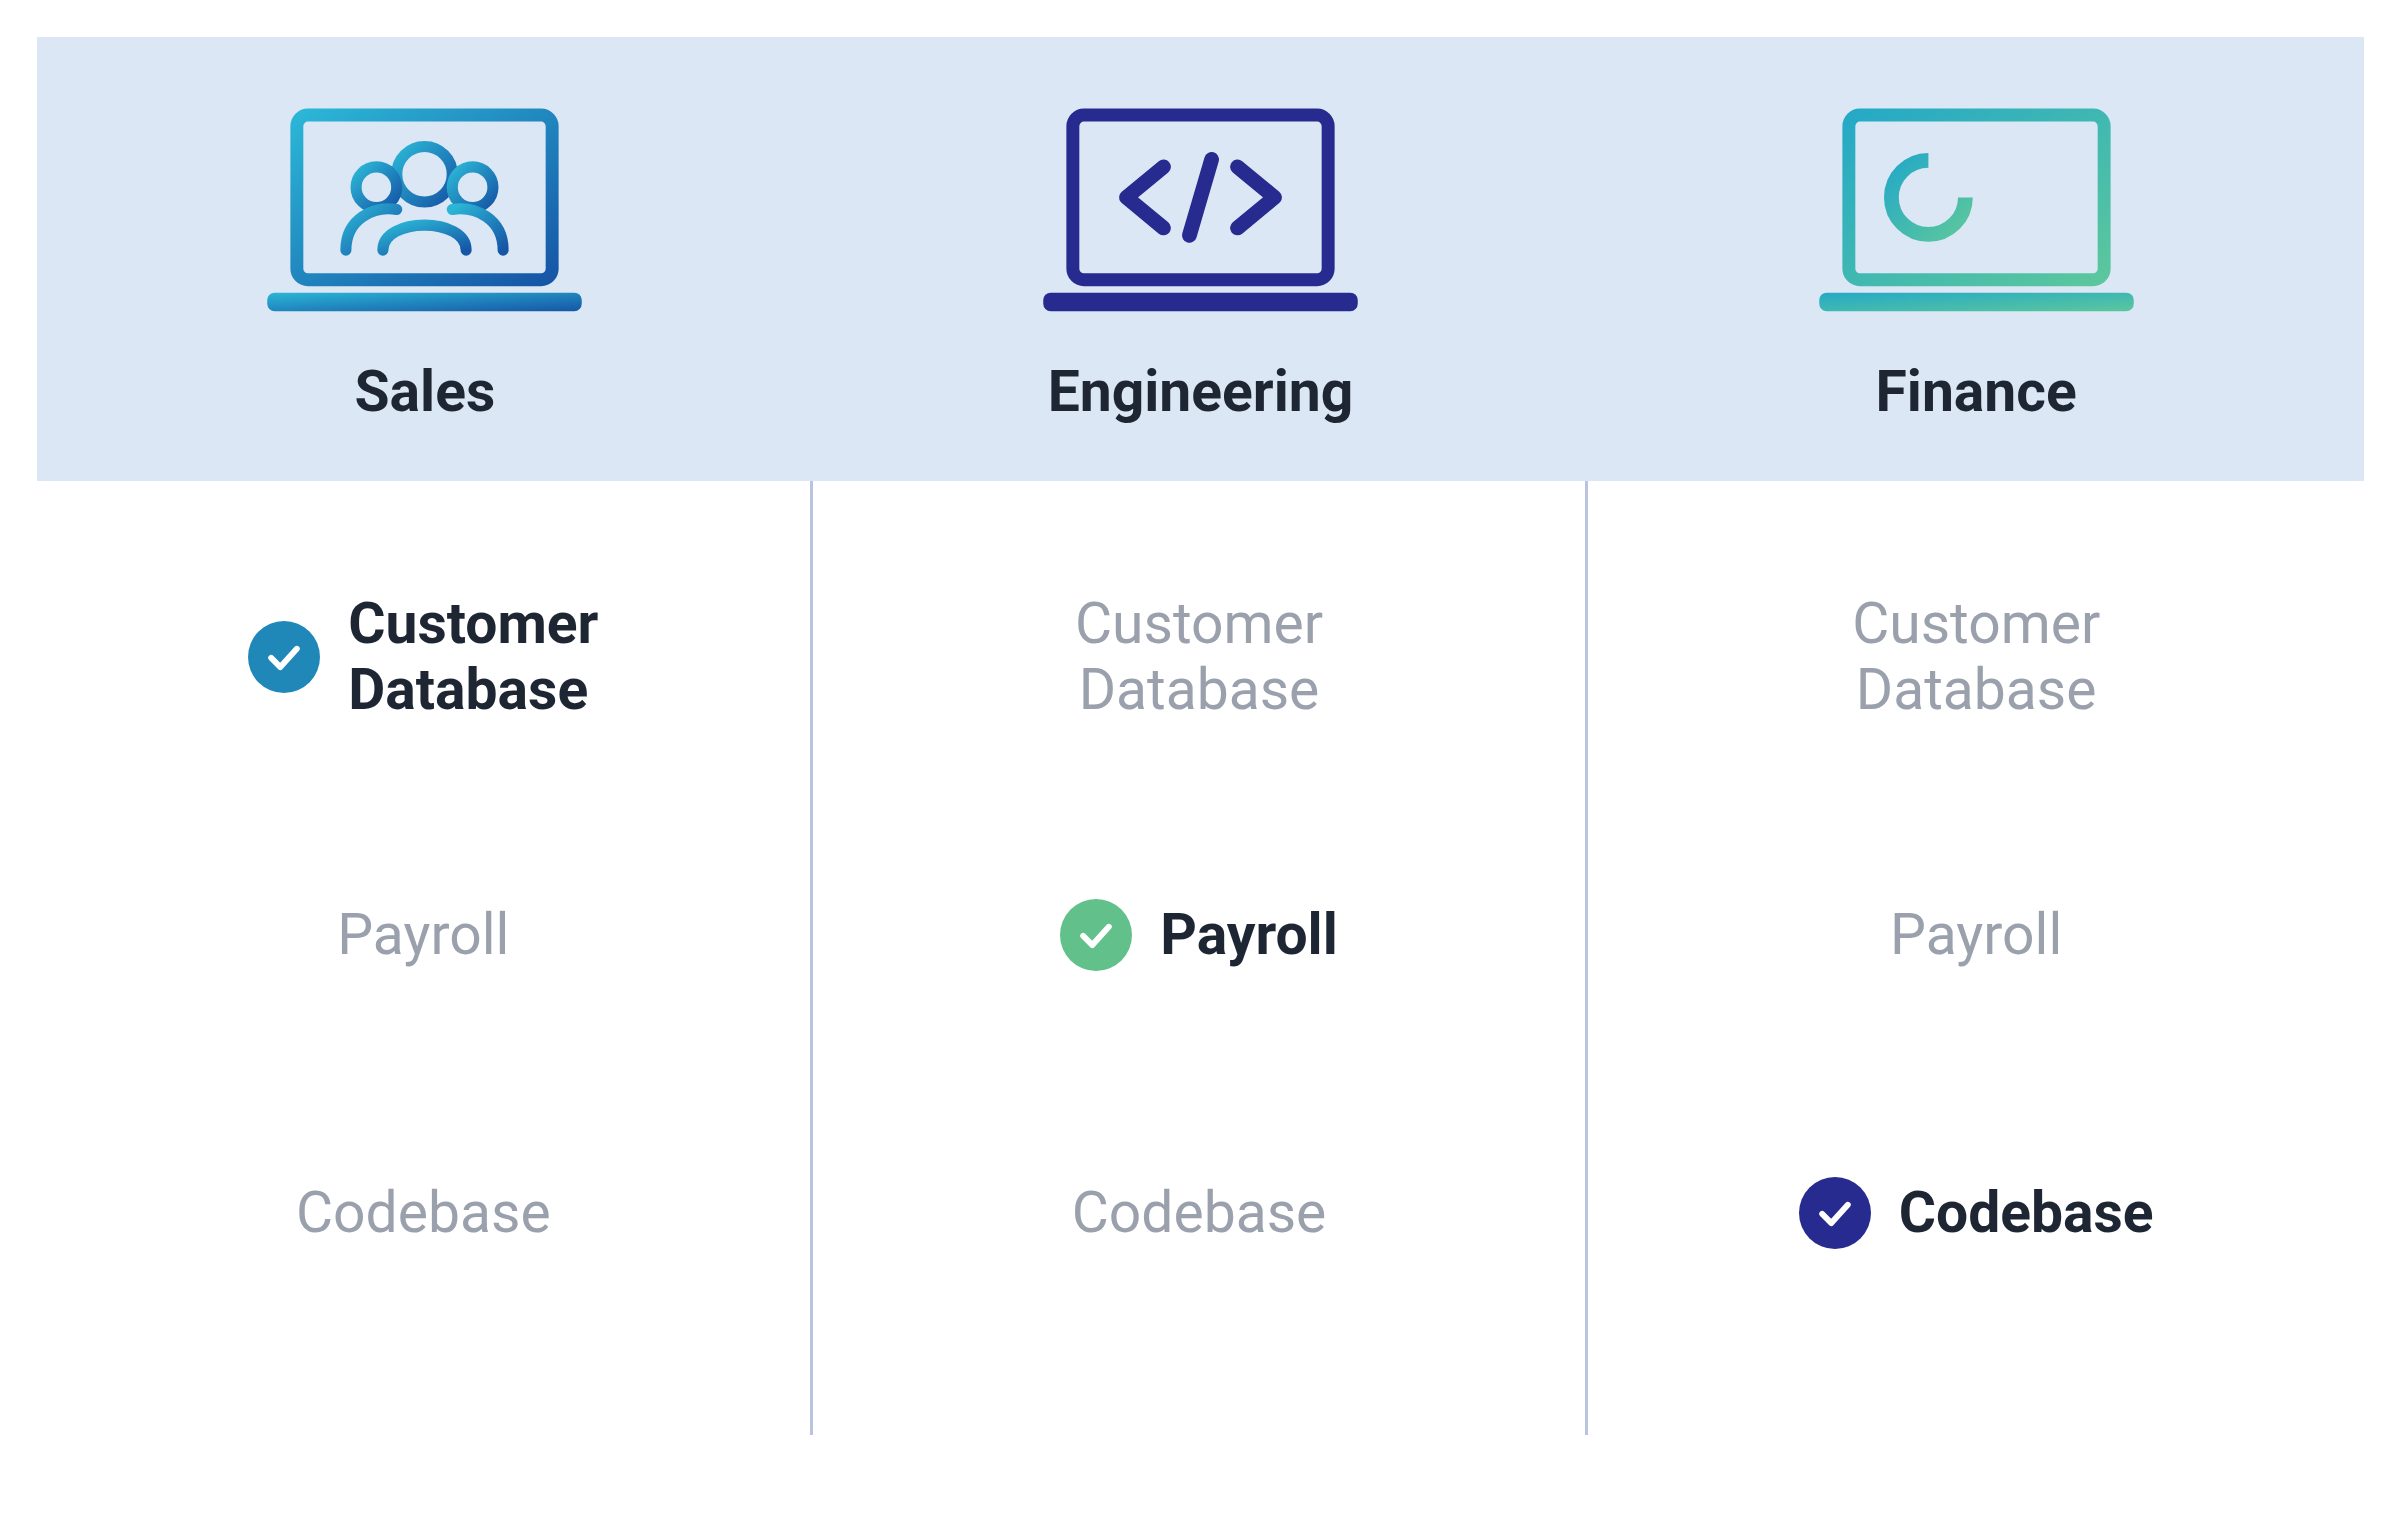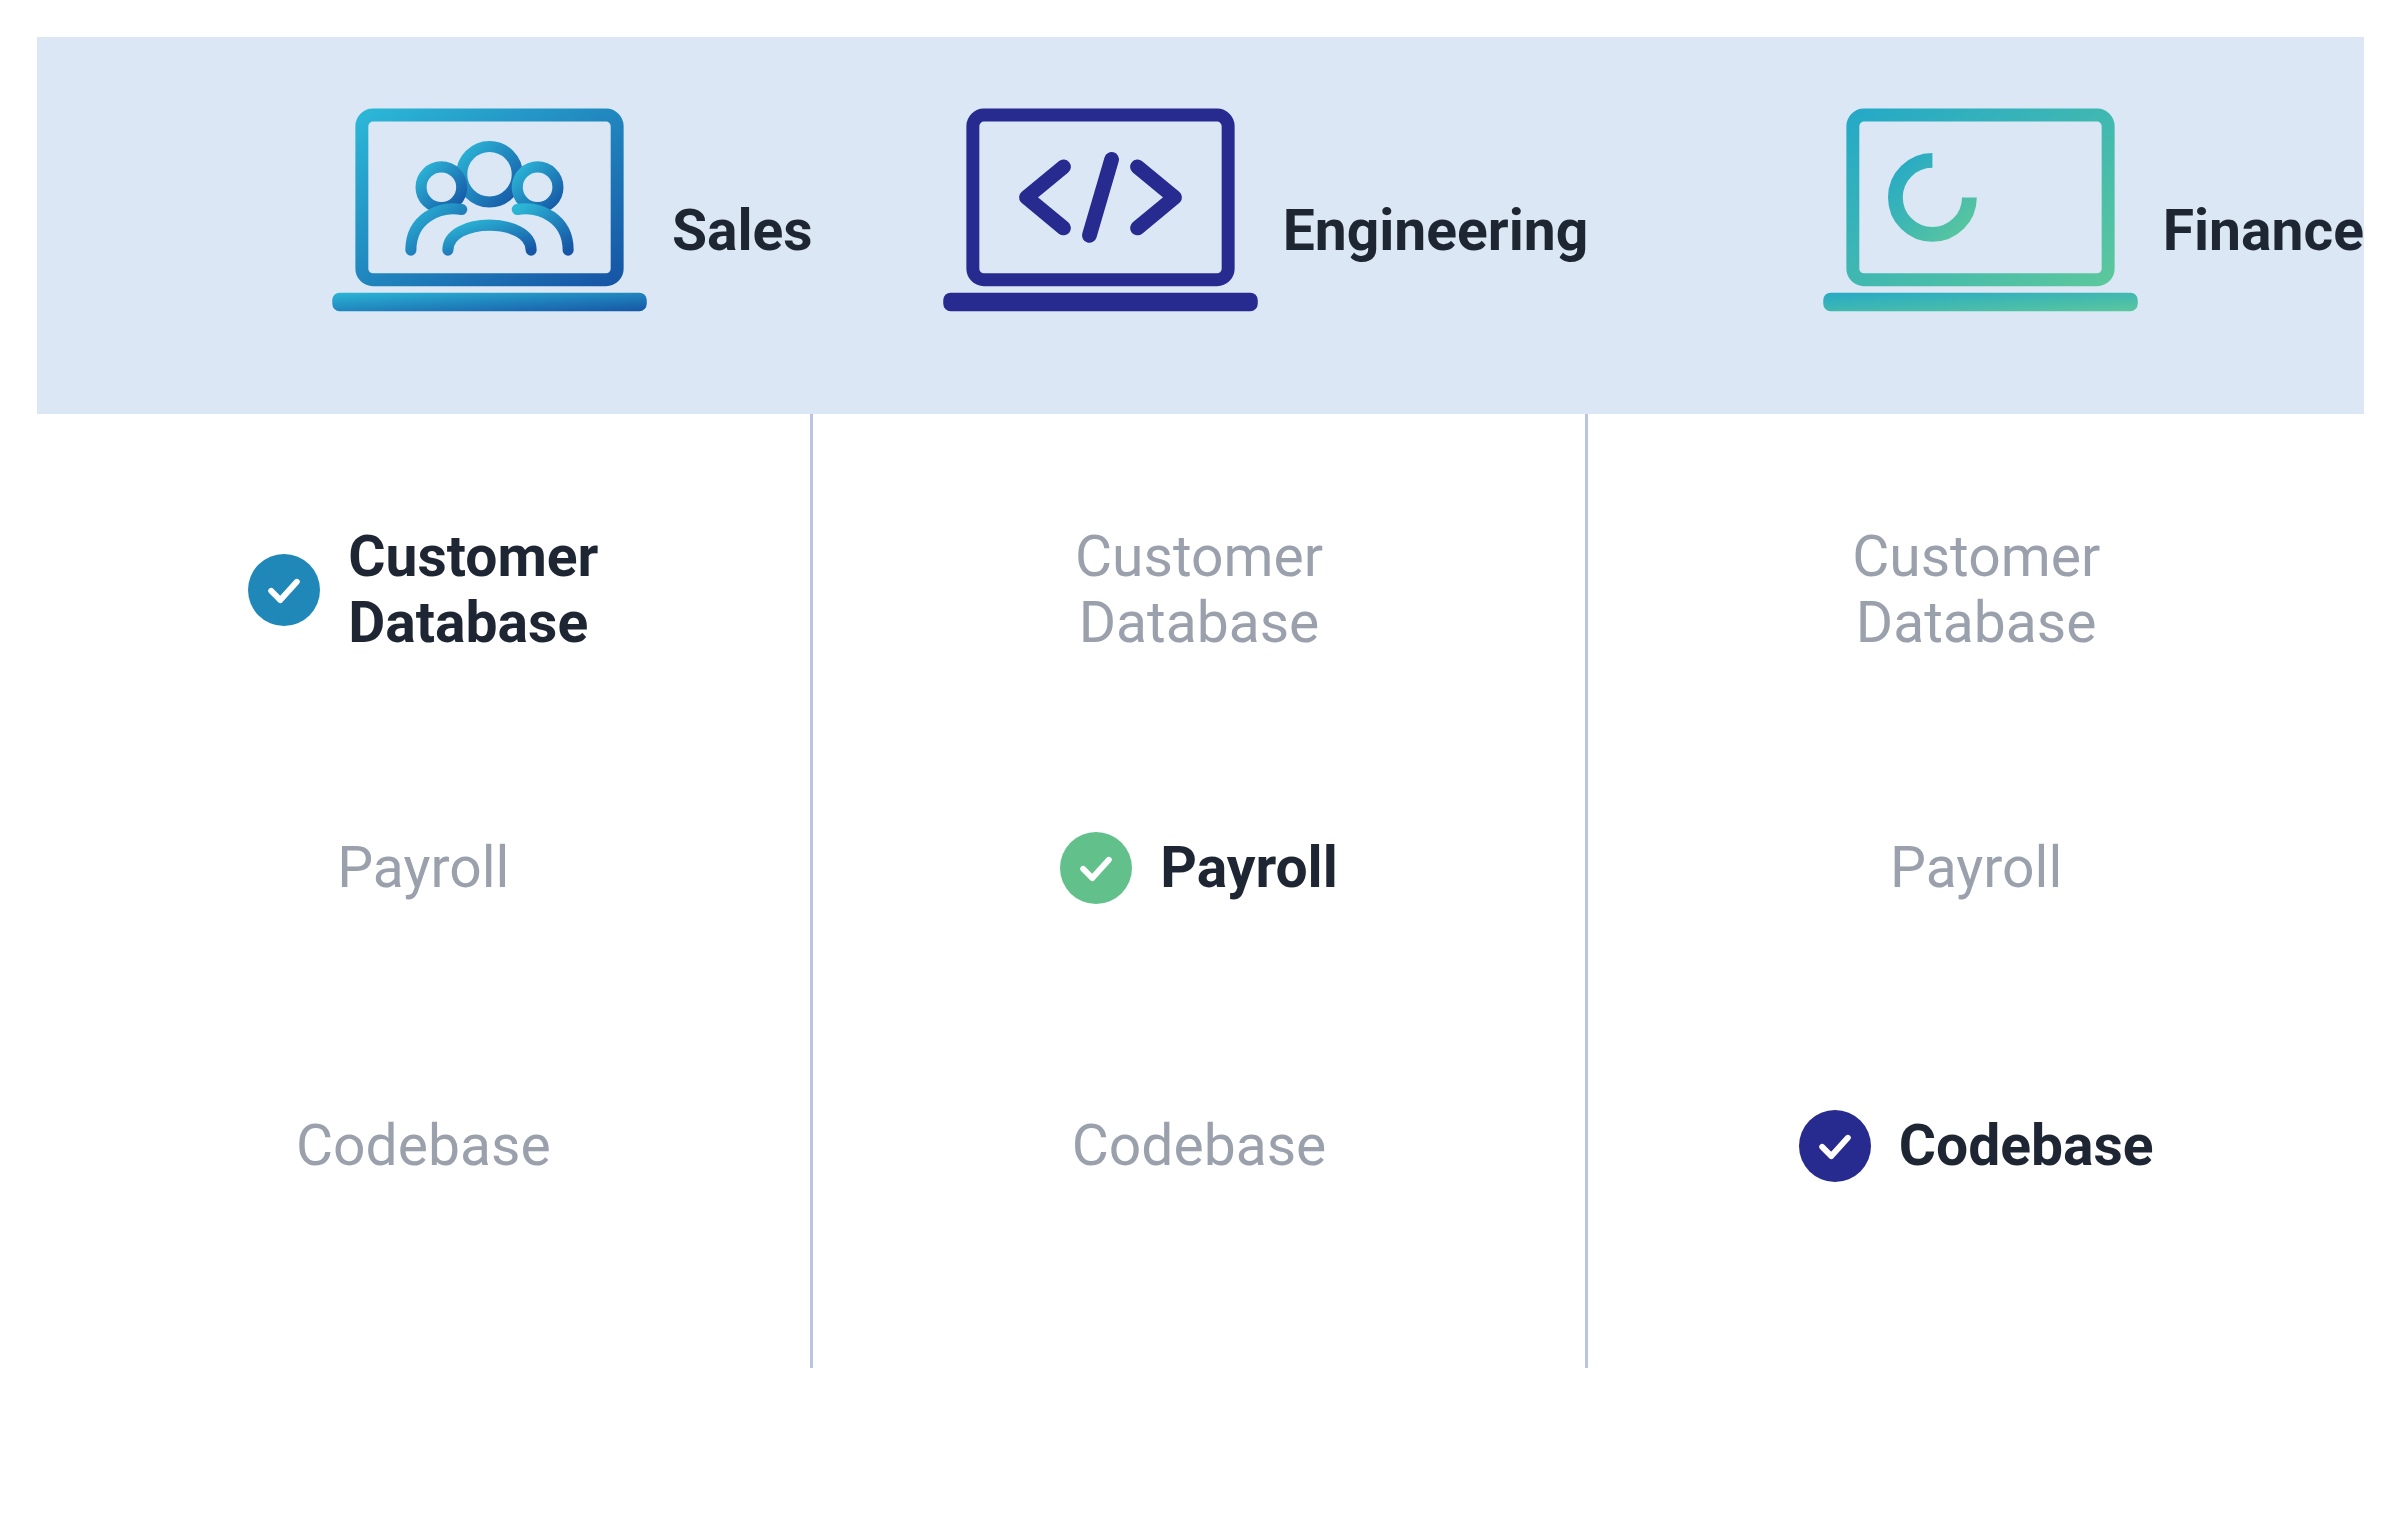--- a/index.html
+++ b/index.html
@@ -15,24 +15,23 @@
     margin: 0 auto;
   }
   .header {
     display: grid;
     grid-template-columns: 1fr 1fr 1fr;
     background: #dbe7f4;
     padding: 65px 0 56px 0;
   }
   .hcell {
     display: flex;
-    flex-direction: row;
+    flex-direction: column;
     align-items: center;
     justify-content: flex-end;
-    gap: 16px;
   }
   .hicon {
     margin-bottom: 39px;
   }
   .htitle {
     font-size: 57px;
     font-weight: 700;
     color: #1f2633;
   }
   .body {

